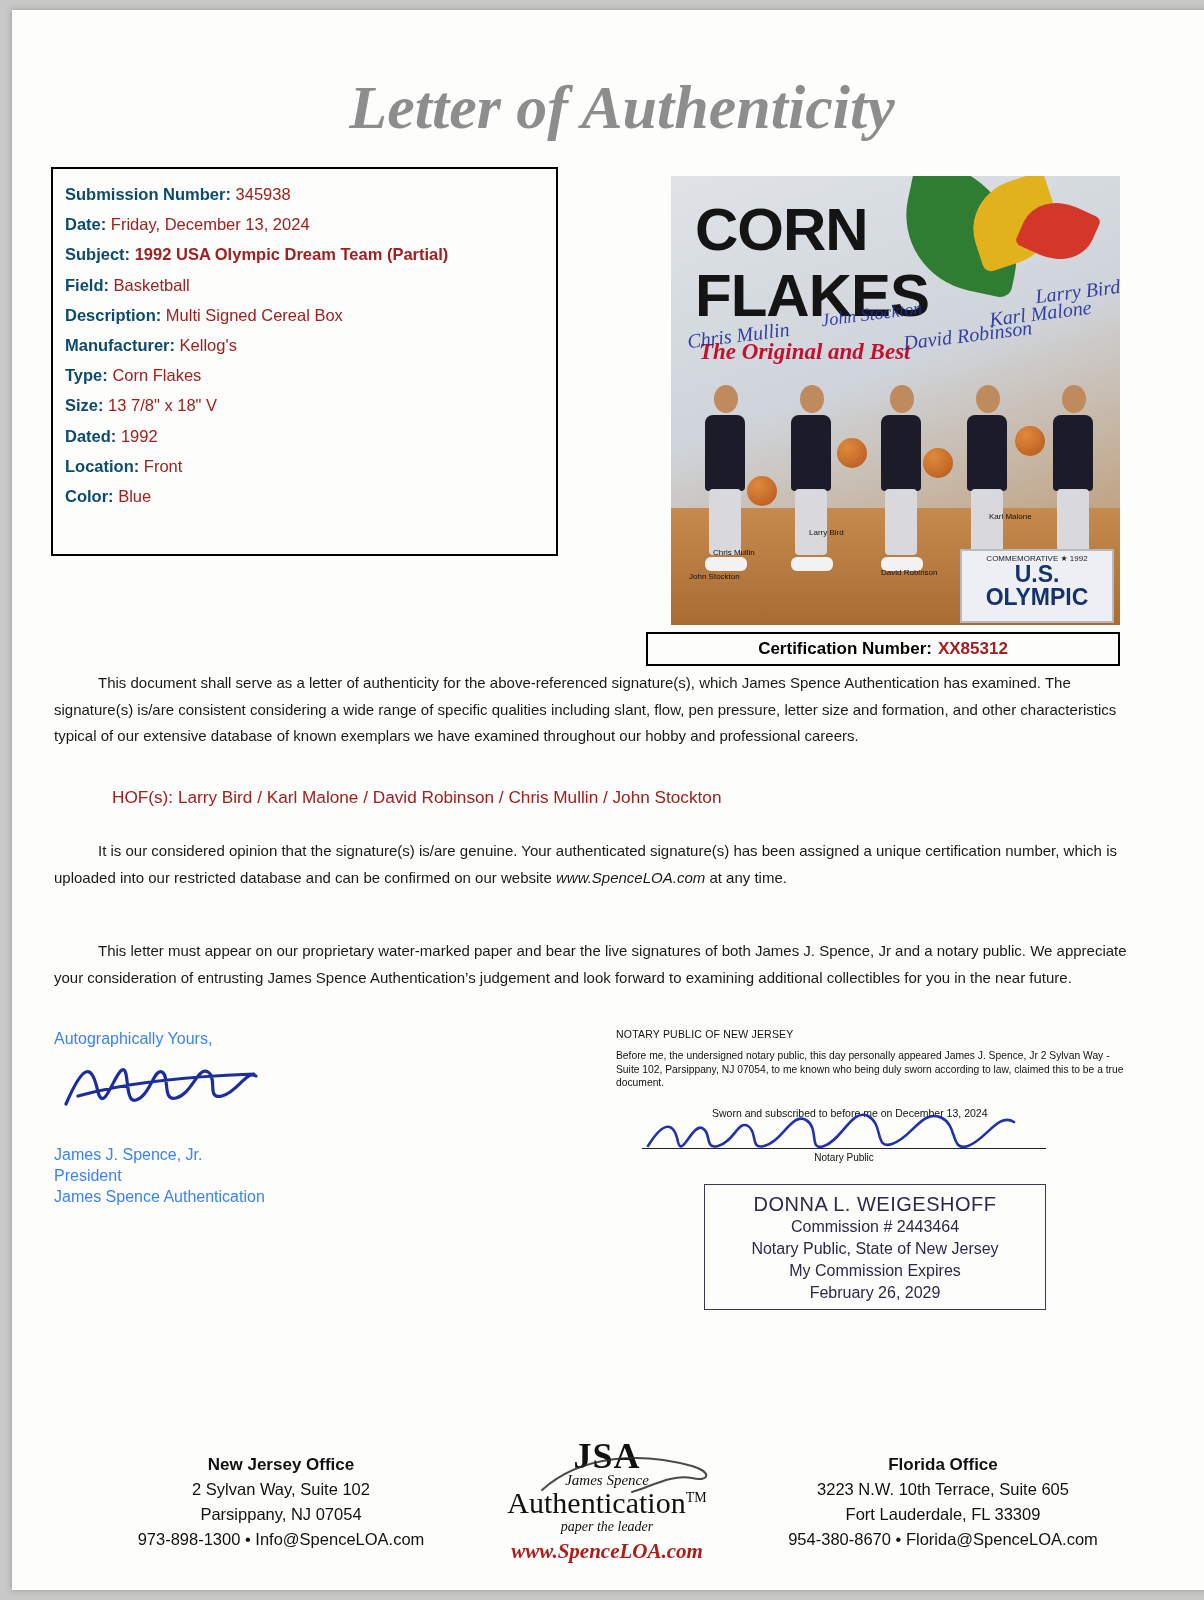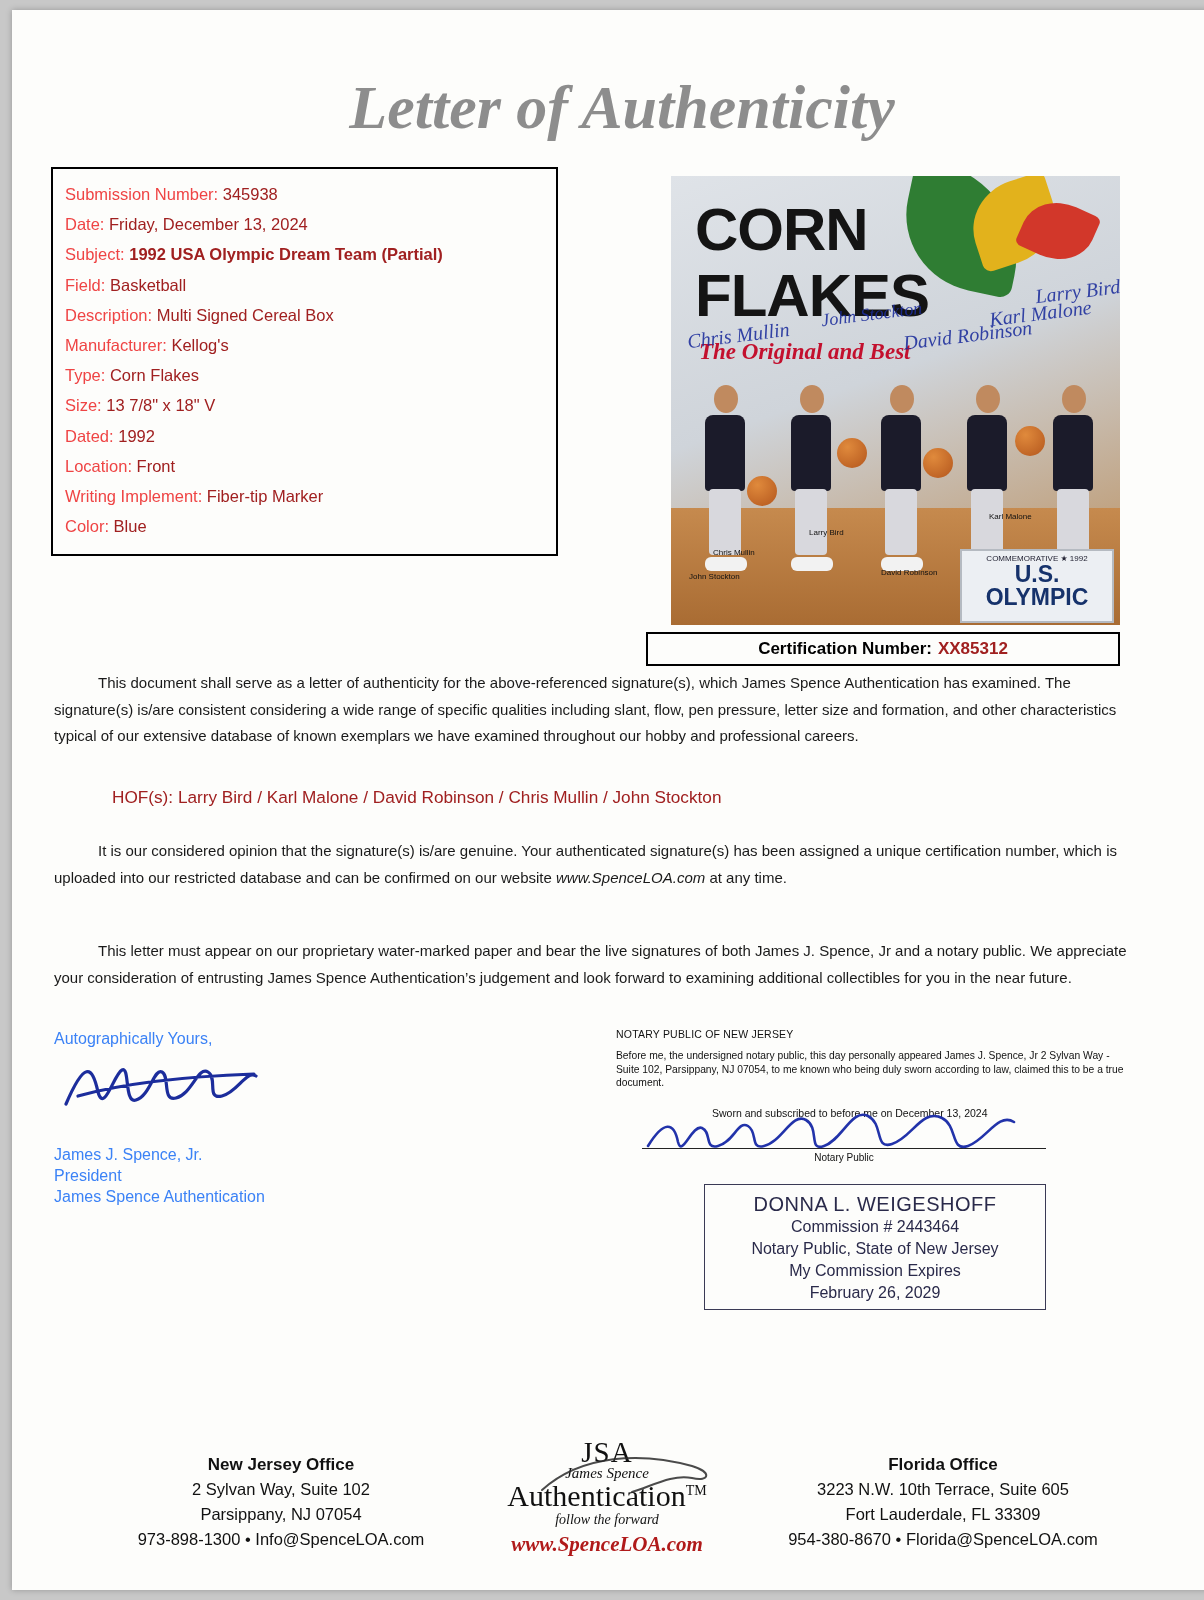--- a/index.html
+++ b/index.html
@@ -49,22 +49,22 @@
     box-sizing: border-box;
     padding: 10px 0 0 12px;
   }
   .detail-row {
     font-size: 16.5px;
     line-height: 30.2px;
     color: #000;
     white-space: nowrap;
   }
   .detail-row .lbl {
-    font-weight: normal;
-    color: #ef4444;
+    font-weight: bold;
+    color: #0c4a6e;
   }
   .detail-row .val {
     color: #a02020;
   }
   .detail-row.subject .val {
     font-weight: bold;
     color: #a02020;
   }
   
   .photo {
@@ -352,22 +352,22 @@
   .jsa-logo {
     position: absolute;
     left: 460px;
     top: 1428px;
     width: 270px;
     text-align: center;
     color: #111;
   }
   .jsa-logo .jsa {
     font-family: "Liberation Serif", serif;
-    font-weight: normal;
-    font-size: 29px;
+    font-weight: bold;
+    font-size: 36px;
     letter-spacing: 1px;
     line-height: 1;
   }
   .jsa-logo .james {
     font-family: "Liberation Serif", serif;
     font-style: italic;
     font-size: 15px;
     margin-top: -2px;
   }
   .jsa-logo .auth {
@@ -440,24 +440,20 @@
       <span class="lbl">Size:</span>
       <span class="val">13 7/8" x 18" V</span>
     </div>
     <div class="detail-row">
       <span class="lbl">Dated:</span>
       <span class="val">1992</span>
     </div>
     <div class="detail-row">
       <span class="lbl">Location:</span>
       <span class="val">Front</span>
-    </div>
-    <div class="detail-row">
-      <span class="lbl">Writing Implement:</span>
-      <span class="val">Fiber-tip Marker</span>
     </div>
     <div class="detail-row">
       <span class="lbl">Color:</span>
       <span class="val">Blue</span>
     </div>
   </div>
 
   <div class="photo">
     <div class="boxface"></div>
     <div class="leaf"></div>
@@ -584,20 +580,20 @@
     <div class="title">Florida Office</div>
     <div>3223 N.W. 10th Terrace, Suite 605</div>
     <div>Fort Lauderdale, FL 33309</div>
     <div>954-380-8670 • Florida@SpenceLOA.com</div>
   </div>
 
   <div class="jsa-logo">
     <div class="jsa">JSA</div>
     <div class="james">James Spence</div>
     <div class="auth"><span>Authentication</span><span class="tm">TM</span></div>
-    <div class="follow">follow the forward</div>
+    <div class="follow">paper the leader</div>
     <div class="url">www.SpenceLOA.com</div>
   </div>
   <svg class="swoosh" viewBox="0 0 200 60">
     <path d="M10,42 C50,6 110,4 160,18 C180,24 178,34 160,30 C140,26 120,38 100,44" fill="none" stroke="#2a2a2a" stroke-width="2" stroke-linecap="round" opacity="0.85"></path>
   </svg>
 
 </div>
 
 </body></html>

